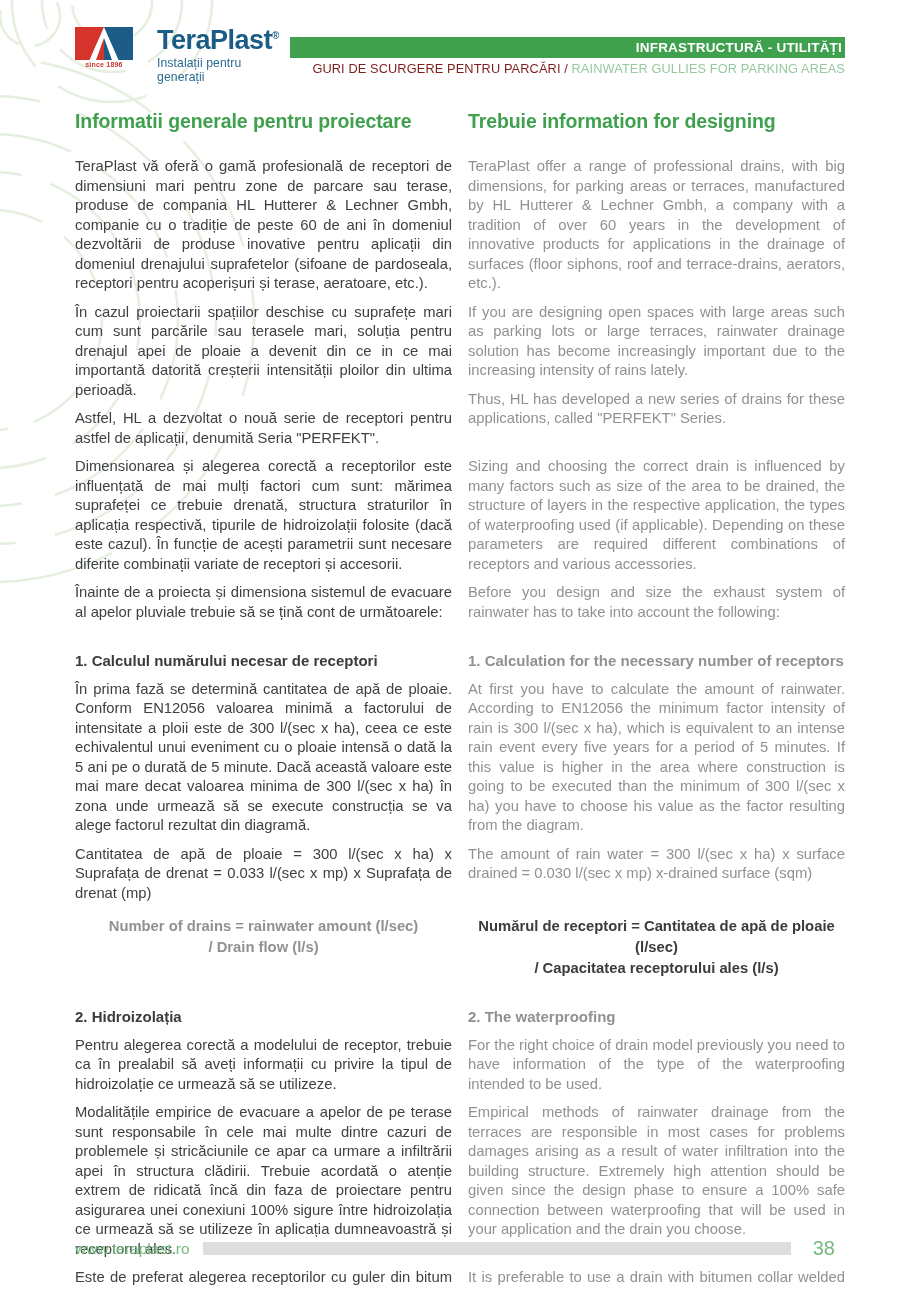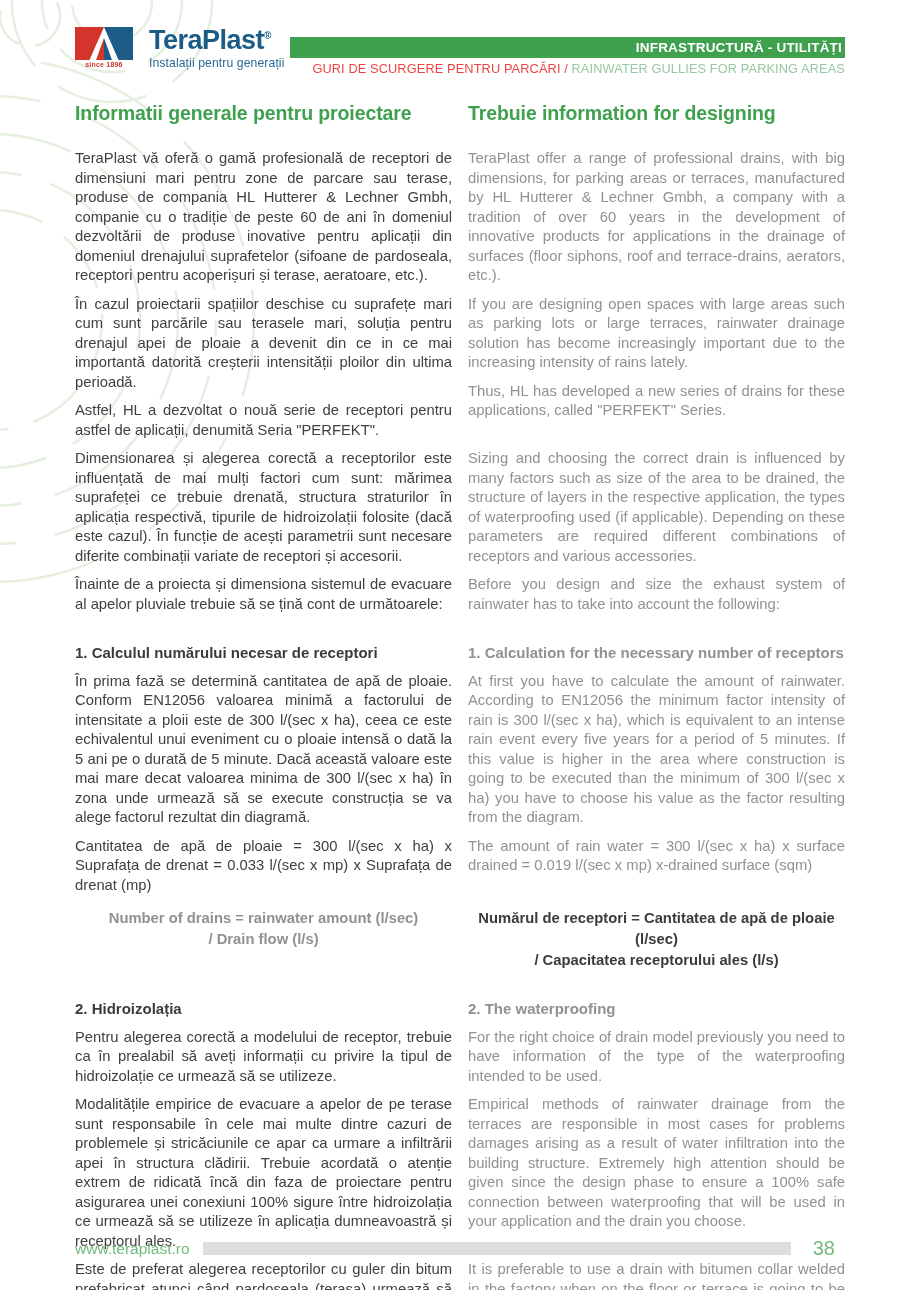--- a/index.html
+++ b/index.html
@@ -10,33 +10,33 @@
     background:#ffffff; overflow:hidden;
   }
   .bg-arcs { position:absolute; top:0; left:0; z-index:0; pointer-events:none; }
   .content { position:relative; z-index:1; }
 
   
   .header { display:flex; align-items:flex-start; padding:27px 75px 0 75px; }
   .logo-wrap { width:215px; flex:0 0 auto; display:flex; align-items:flex-start; }
   .logo-mark { display:flex; flex-direction:column; align-items:center; }
   .logo-since { color:#c9342c; font-size:7px; font-weight:bold; margin-top:1px; letter-spacing:.2px; }
-  .logo-text { margin-left:16px; }
+  .logo-text { margin-left:24px; }
   .brand { color:#1b5c86; font-size:27px; font-weight:bold; letter-spacing:-.5px; line-height:1; }
   .brand sup { font-size:10px; }
   .tagline { color:#2a6a94; font-size:12.2px; margin-top:2px; letter-spacing:.1px; }
 
   .head-right { flex:1; padding-top:10px; }
   .banner {
     background:#3fa04e; color:#ffffff; height:21px; line-height:21px;
     text-align:right; padding-right:3px; font-weight:bold; font-size:13.5px;
     letter-spacing:.2px;
   }
   .subtitle { text-align:right; margin-top:3px; font-size:12.8px; letter-spacing:.1px; }
-  .subtitle .ro { color:#ef4444; }
+  .subtitle .ro { color:#7f1d1d; }
   .subtitle .en { color:#97c9a0; }
 
   
   .main { margin:26px 75px 0 75px; display:grid; grid-template-columns:1fr 1fr; column-gap:16px; }
   .cell { min-width:0; }
   h1 { font-size:19.5px; font-weight:bold; color:#3fa04e; letter-spacing:-.1px; margin-bottom:24px; }
   p { font-size:14.8px; line-height:19.5px; text-align:justify; margin-bottom:9px; }
   .ro-txt p, p.ro-txt { color:#3f4042; }
   .en-txt p, p.en-txt { color:#8f9193; }
   h2 { font-size:15px; line-height:19.5px; font-weight:bold; margin:20px 0 9px 0; }
@@ -147,21 +147,21 @@
           <p class="ro-txt">În prima fază se determină cantitatea de apă de ploaie. Conform EN12056 valoarea minimă a factorului de intensitate a ploii este de 300 l/(sec x ha), ceea ce este echivalentul unui eveniment cu o ploaie intensă o dată la 5 ani pe o durată de 5 minute. Dacă această valoare este mai mare decat valoarea minima de 300 l/(sec x ha) în zona unde urmează să se execute construcția se va alege factorul rezultat din diagramă.</p>
         </div>
       <div class="cell">
           <p class="en-txt">At first you have to calculate the amount of rainwater. According to EN12056 the minimum factor intensity of rain is 300 l/(sec x ha), which is equivalent to an intense rain event every five years for a period of 5 minutes. If this value is higher in the area where construction is going to be executed than the minimum of 300 l/(sec x ha) you have to choose his value as the factor resulting from the diagram.</p>
         </div>
 
       <div class="cell">
           <p class="ro-txt">Cantitatea de apă de ploaie = 300 l/(sec x ha) x Suprafața de drenat = 0.033 l/(sec x mp) x Suprafața de drenat (mp)</p>
         </div>
       <div class="cell">
-          <p class="en-txt">The amount of rain water = 300 l/(sec x ha) x surface drained = 0.019 l/(sec x mp) x-drained surface (sqm)</p>
+          <p class="en-txt">The amount of rain water = 300 l/(sec x ha) x surface drained = 0.030 l/(sec x mp) x-drained surface (sqm)</p>
         </div>
 
       <div class="cell">
         <div class="formula-bold en-txt">
           <div>Number of drains = rainwater amount (l/sec)</div>
           <div>/ Drain flow (l/s)</div>
         </div>
       </div>
       <div class="cell">
         <div class="formula-bold ro-txt">

